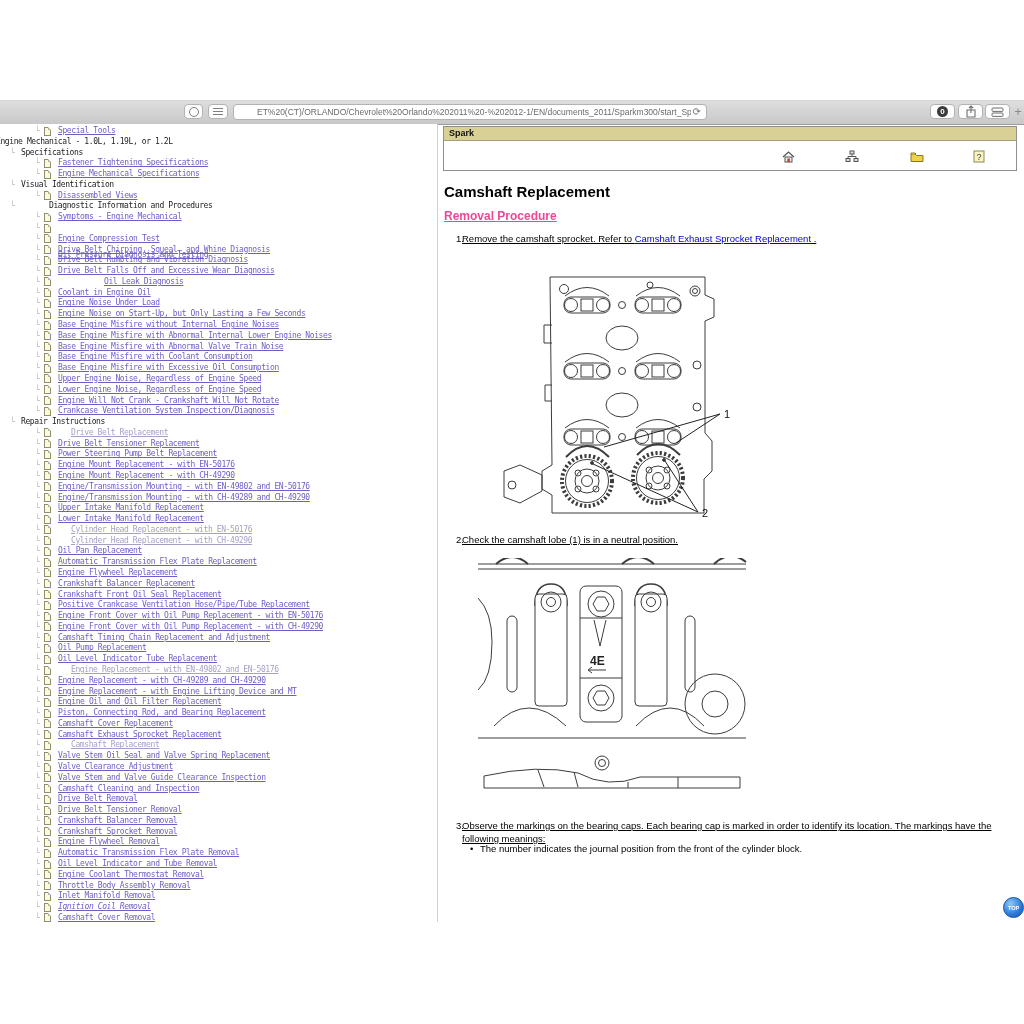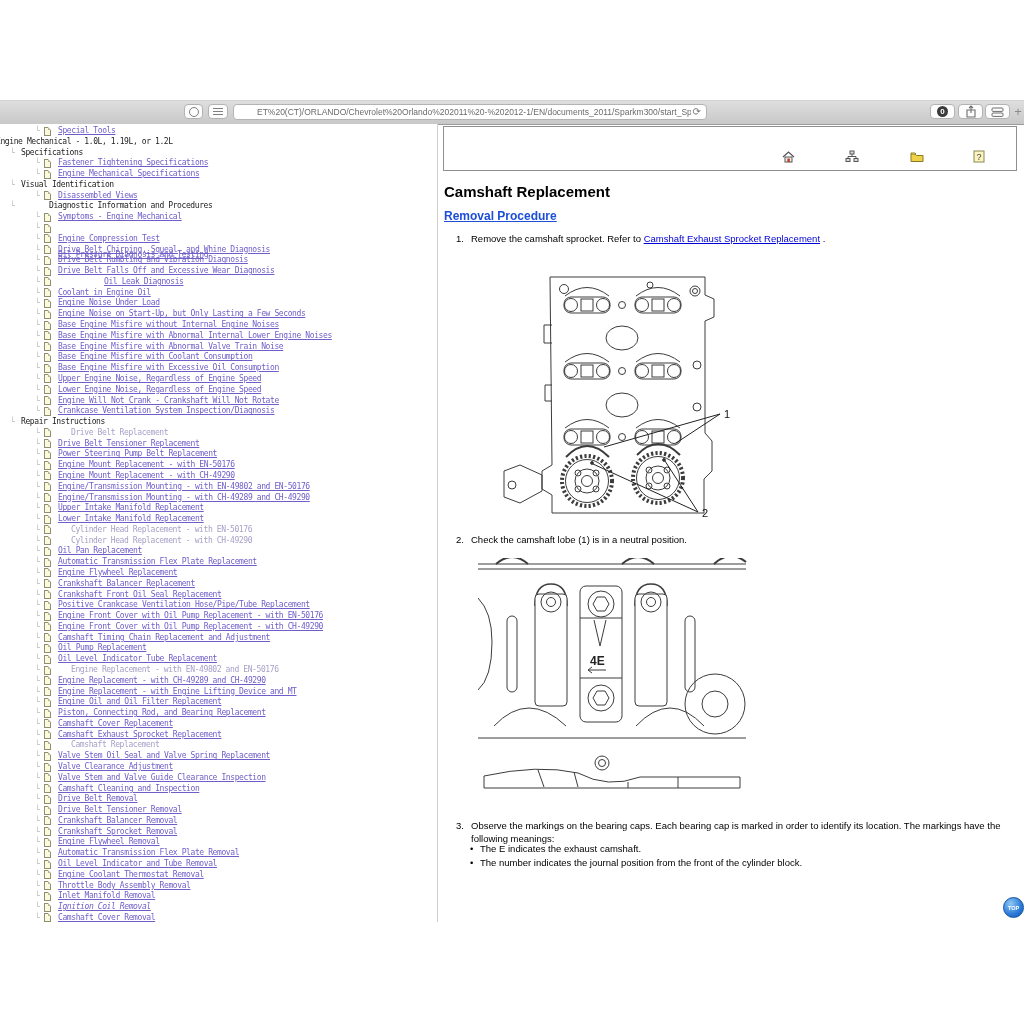--- a/index.html
+++ b/index.html
@@ -38,35 +38,35 @@
   .trow{position:absolute;height:11px;white-space:nowrap;
         font-family:"DejaVu Sans Mono",monospace;font-size:8px;letter-spacing:-0.4px;}
   .conn{position:absolute;color:#b7b7b7;font-size:8px;top:0;}
   .dicon{position:absolute;left:44px;top:0.5px;width:7px;height:9px;background:#fbfadf;
          border:1px solid #8f8f70;box-sizing:border-box;}
   .dicon:after{content:"";position:absolute;right:-1px;top:-1px;border-style:solid;
          border-width:0 3px 3px 0;border-color:#fff #fff #b5b596 #b5b596;}
   .tlabel{position:absolute;top:0;}
   .t-plain{color:#222;}
   .t-link{color:#6e5ec9;text-decoration:underline;cursor:pointer;}
-  .t-visited{color:#a79fc7;cursor:pointer;padding-left:13px;}
+  .t-visited{color:#a79fc7;text-decoration:underline;cursor:pointer;padding-left:13px;}
 
   
   .panel-box{position:absolute;left:443px;top:126px;width:574px;height:45px;
              border:1px solid #8f8f8f;box-sizing:border-box;background:#fff;}
   .panel-title-bar{height:13px;background:#d9d095;border-bottom:1px solid #a3a07a;
                    font-size:9px;font-weight:bold;color:#111;line-height:13px;padding-left:5px;}
   .tb-icon{position:absolute;top:22px;width:14px;height:14px;cursor:pointer;}
 
   .h1{position:absolute;left:444px;top:183px;font-size:15px;font-weight:bold;color:#000;}
   .h2{position:absolute;left:444px;top:209px;font-size:12px;font-weight:bold;
-      color:#1d4ed8;text-decoration:underline;cursor:pointer;}
+      color:#ec4899;text-decoration:underline;cursor:pointer;}
   .step{position:absolute;font-size:9.5px;color:#000;line-height:13px;}
   .step .num{position:absolute;left:0;top:0;}
-  .step .stext{display:block;margin-left:15px;}
+  .step .stext{display:block;margin-left:6px;text-decoration:underline;}
   .inline-link{color:#0000d6;text-decoration:underline;cursor:pointer;}
   .bullets{position:absolute;left:470px;top:843px;width:545px;}
   .bullet{position:relative;padding-left:10px;font-size:9.5px;color:#000;height:13.8px;}
   .bullet:before{content:"•";position:absolute;left:0;top:0;font-size:9.5px;color:#000;}
 
   .fig{position:absolute;}
   .top-btn{position:absolute;left:1003px;top:897px;width:21px;height:21px;border-radius:50%;
            background:radial-gradient(circle at 35% 30%,#8ec9f5,#2a79d8 60%,#1558b0);
            border:1px solid #1050a0;box-sizing:border-box;color:#fff;font-size:5.5px;
            font-weight:bold;display:flex;align-items:center;justify-content:center;cursor:pointer;}
@@ -463,20 +463,21 @@
       <span class="tlabel t-link" style="left: 58px; font-style: italic;">Ignition Coil Removal</span>
     </div>
     <div class="trow" style="top: 788.94px;">
       <span class="conn" style="left: 35px;">└</span>
       <span class="dicon"></span>
       <span class="tlabel t-link" style="left: 58px;">Camshaft Cover Removal</span>
     </div>
   </div>
 
 <div class="panel-box">
+  <div class="panel-title-bar">Spark</div>
   <span class="tb-icon" style="left:338px">
     <svg width="13" height="13" viewBox="0 0 13 13">
       <path d="M1,7 L6.5,2 L12,7" fill="none" stroke="#555" stroke-width="1.2"></path>
       <rect x="3" y="7" width="7" height="5" fill="#eee" stroke="#555"></rect>
       <rect x="5.4" y="8.5" width="2.4" height="3.5" fill="#c23b22"></rect>
     </svg>
   </span>
   <span class="tb-icon" style="left:401px">
     <svg width="14" height="13" viewBox="0 0 14 13">
       <rect x="5" y="1" width="4" height="3" fill="#ddd" stroke="#555"></rect>
@@ -638,17 +639,16 @@
     <path d="M60,212 L66,229 M200,219 V230 M96,214 L100,229 M150,224 L150,230"></path>
   </g>
   <text x="112" y="107" font-size="12" font-weight="bold" fill="#222" font-family="Liberation Sans,sans-serif">4E</text>
 </svg>
 
 <div class="step" style="left:456px;top:819px;width:555px">
   <span class="num">3.</span>
   <span class="stext" style="width:540px">Observe the markings on the bearing caps. Each bearing cap is marked in order to identify its location. The markings have the following meanings:</span>
 </div>
 <div class="bullets" id="bullets">
-    <div class="bullet">The E indicates the exhaust camshaft.</div>
     <div class="bullet">The number indicates the journal position from the front of the cylinder block.</div>
   </div>
 
 <div class="top-btn">TOP</div>
 
 </body></html>

